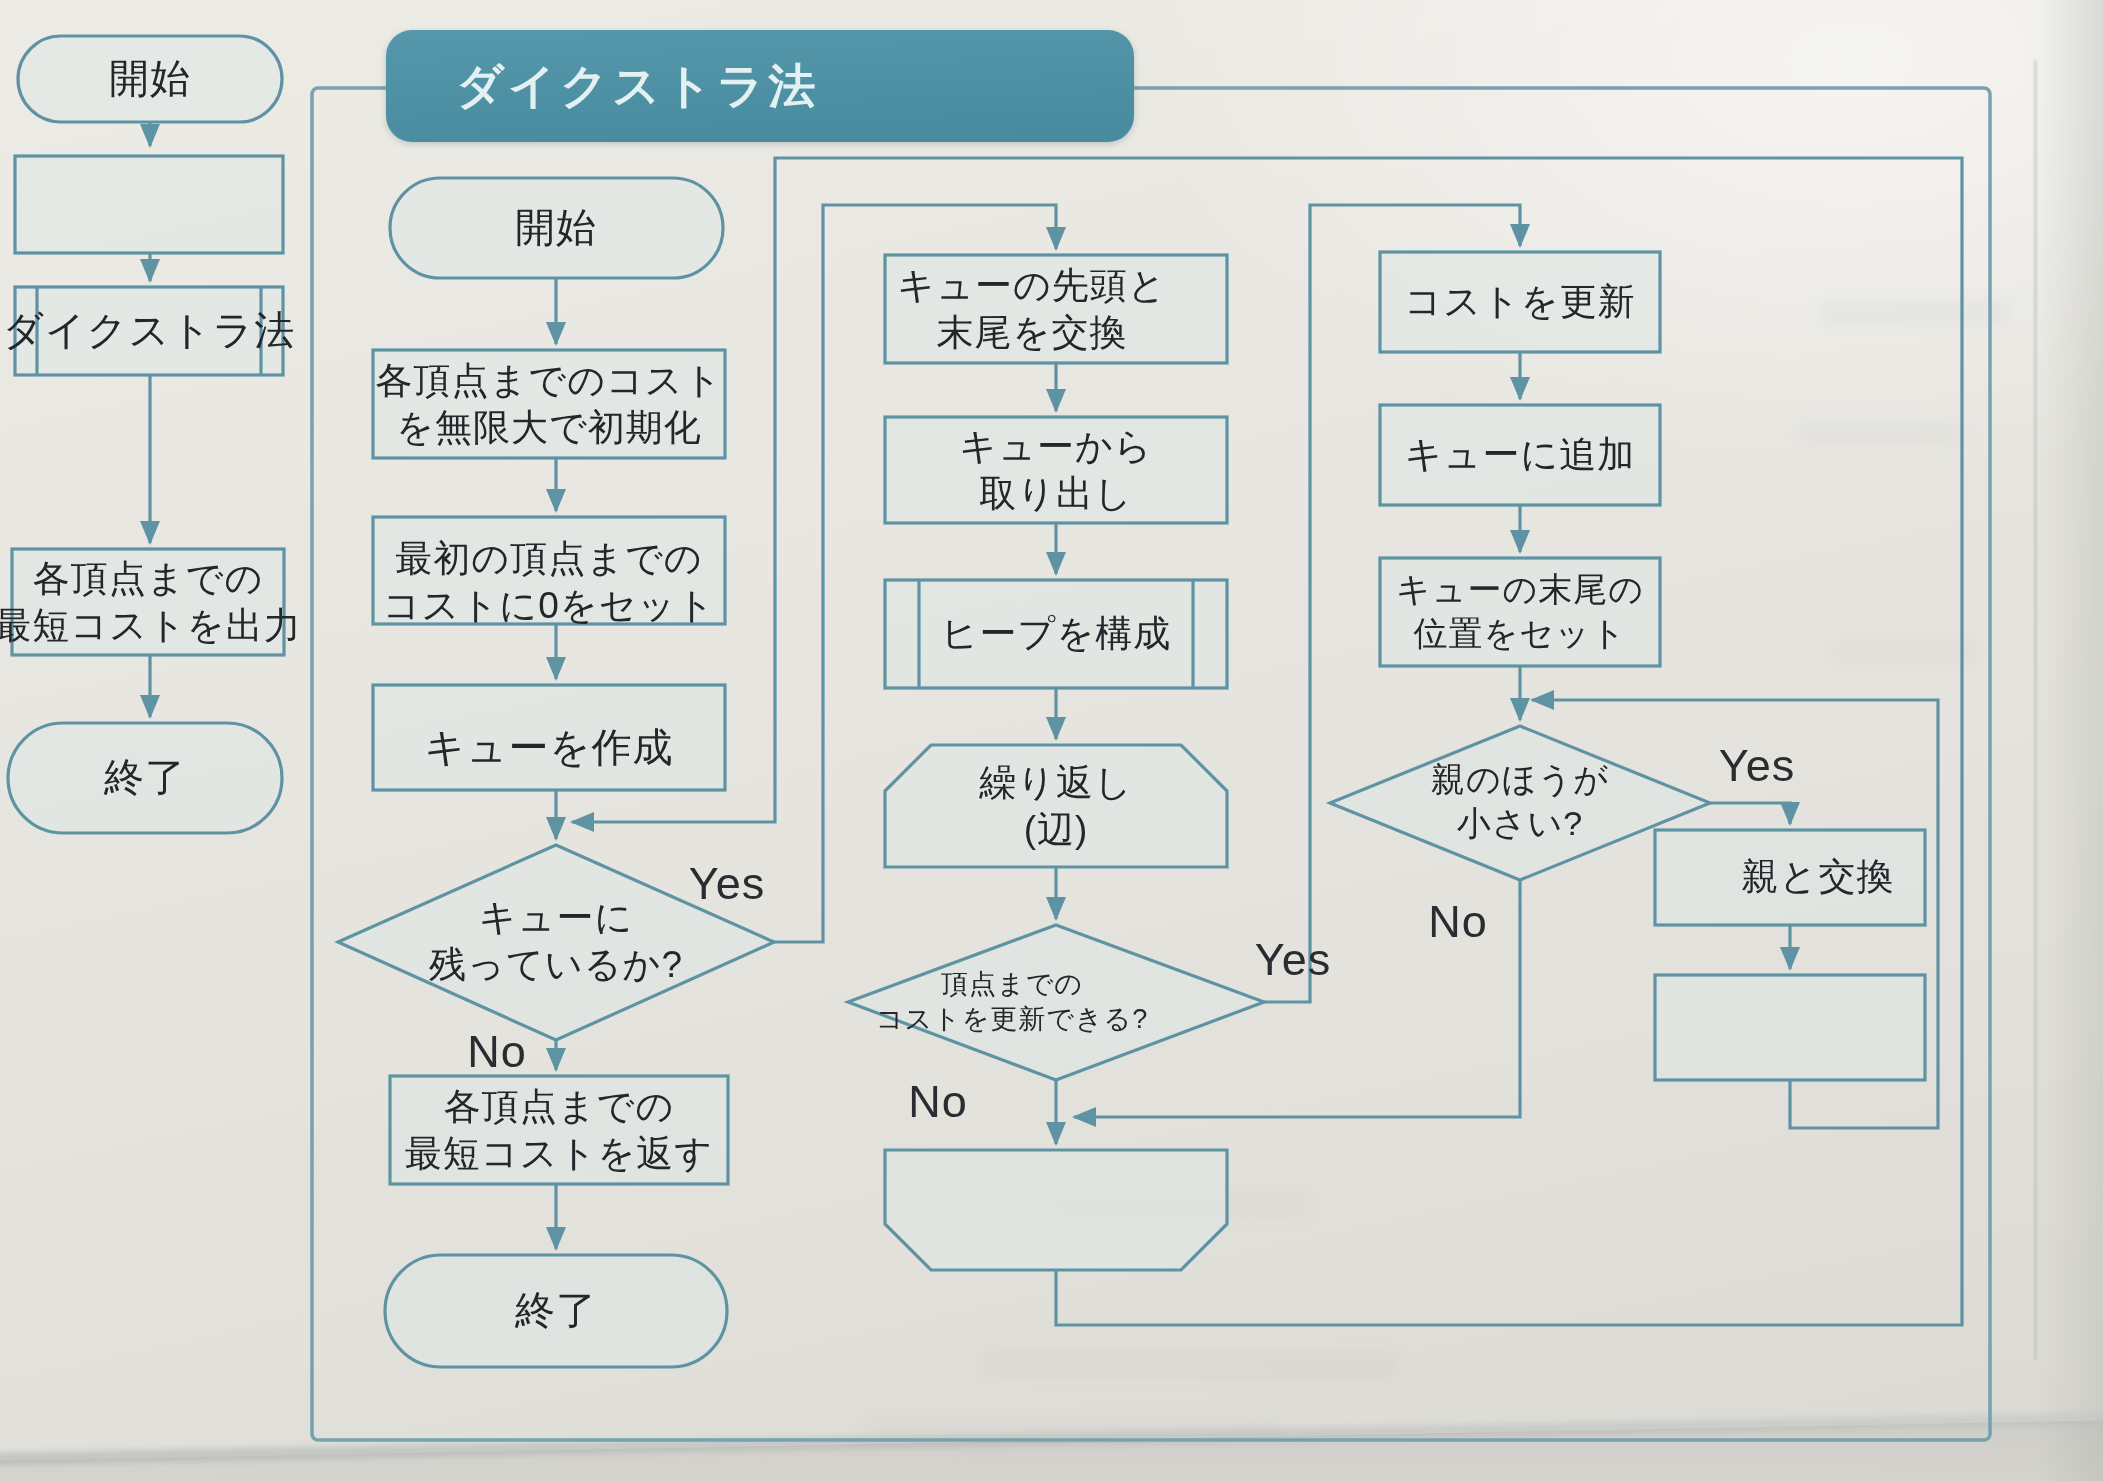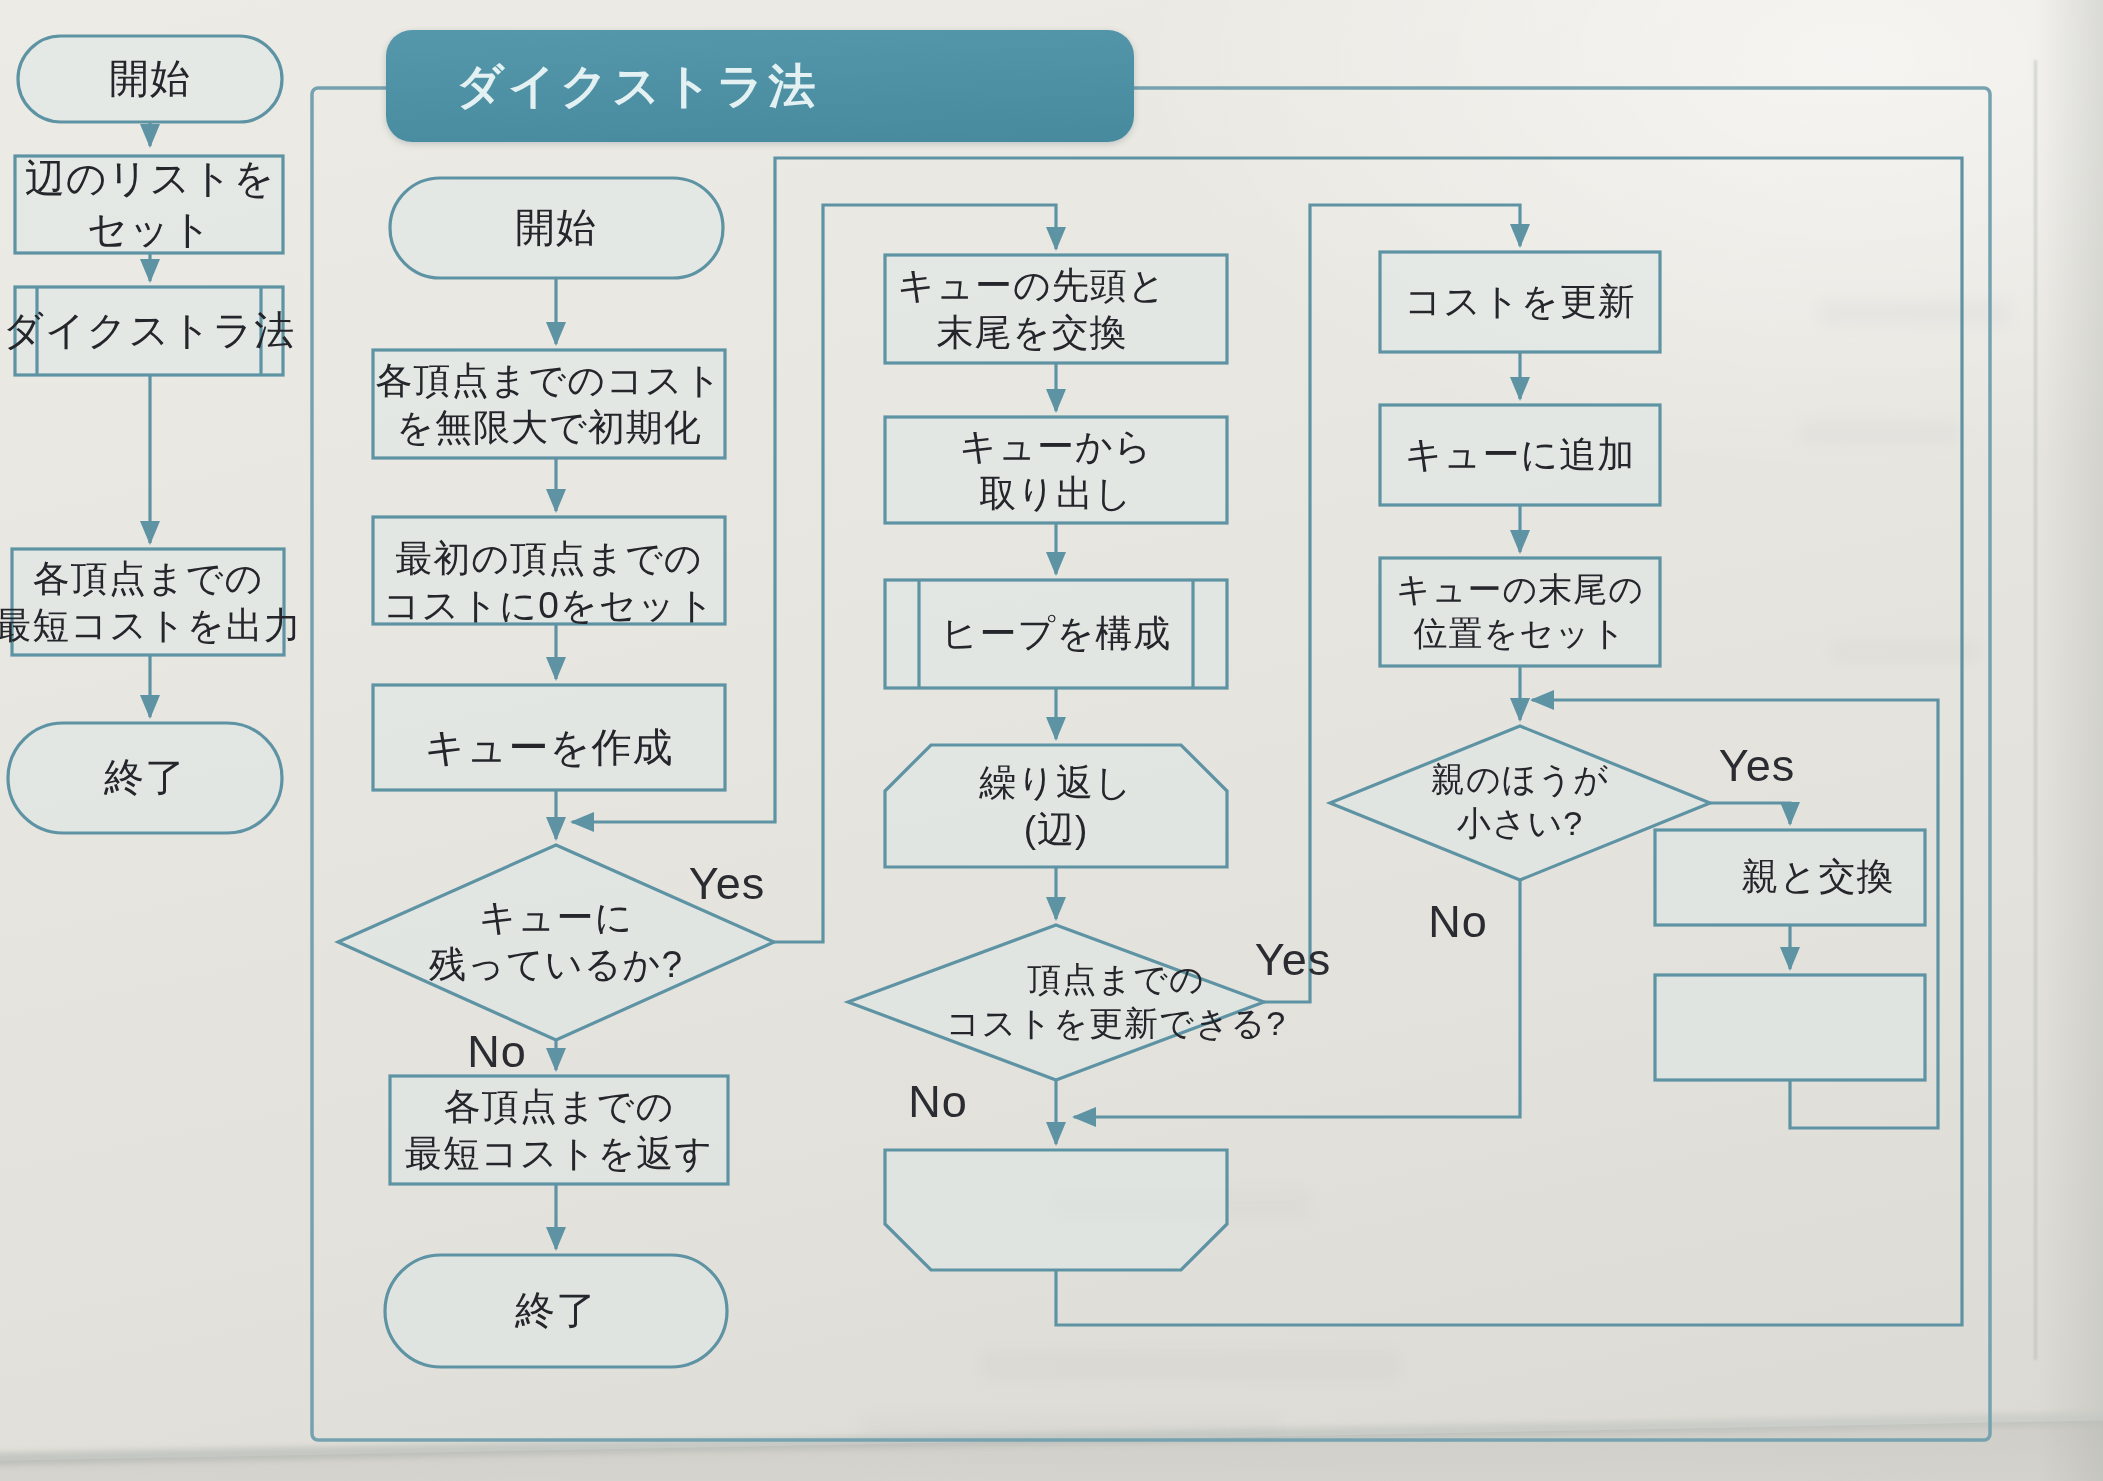--- a/index.html
+++ b/index.html
@@ -149,22 +149,20 @@
 
       <path d="M1056,1270 V1325 H1962 V158 H775 V822 H572" marker-end="url(#arr)"></path>
     </g>
   </svg>
 
   <div id="tab">
     <span class="t">ダイクストラ法</span>
   </div>
 
   <div class="lbl big" style="left:150px;top:79px;">開始</div>
-  <div class="lbl big" style="left:150px;top:204px;">辺のリストを
-セット</div>
   <div class="lbl big" style="left:149px;top:331px;">ダイクストラ法</div>
   <div class="lbl" style="left:148px;top:602px;">各頂点までの
 最短コストを出力</div>
   <div class="lbl big" style="left:145px;top:778px;">終了</div>
 
   <div class="lbl big" style="left:556px;top:228px;">開始</div>
   <div class="lbl" style="left:549px;top:404px;">各頂点までのコスト
 を無限大で初期化</div>
   <div class="lbl" style="left:549px;top:570px;margin-top:12px;">最初の頂点までの
 コストに0をセット</div>
@@ -175,21 +173,21 @@
 最短コストを返す</div>
   <div class="lbl big" style="left:556px;top:1311px;">終了</div>
 
   <div class="lbl" style="left:1032px;top:309px;">キューの先頭と
 末尾を交換</div>
   <div class="lbl" style="left:1056px;top:470px;">キューから
 取り出し</div>
   <div class="lbl" style="left:1056px;top:634px;">ヒープを構成</div>
   <div class="lbl" style="left:1056px;top:806px;">繰り返し
 (辺)</div>
-  <div class="lbl" style="font-size:34px;left:1116px;top:1002px;">頂点までの
+  <div class="lbl" style="font-size:27px;left:1012px;top:1002px;">頂点までの
 コストを更新できる?</div>
   <div class="lbl" style="left:1056px;top:1210px;"></div>
 
   <div class="lbl" style="left:1520px;top:302px;">コストを更新</div>
   <div class="lbl" style="left:1520px;top:455px;">キューに追加</div>
   <div class="lbl" style="font-size:34px;left:1520px;top:612px;">キューの末尾の
 位置をセット</div>
   <div class="lbl" style="font-size:34px;left:1520px;top:802px;">親のほうが
 小さい?</div>
   <div class="lbl" style="left:1790px;top:877px;margin-left:28px;">親と交換</div>

